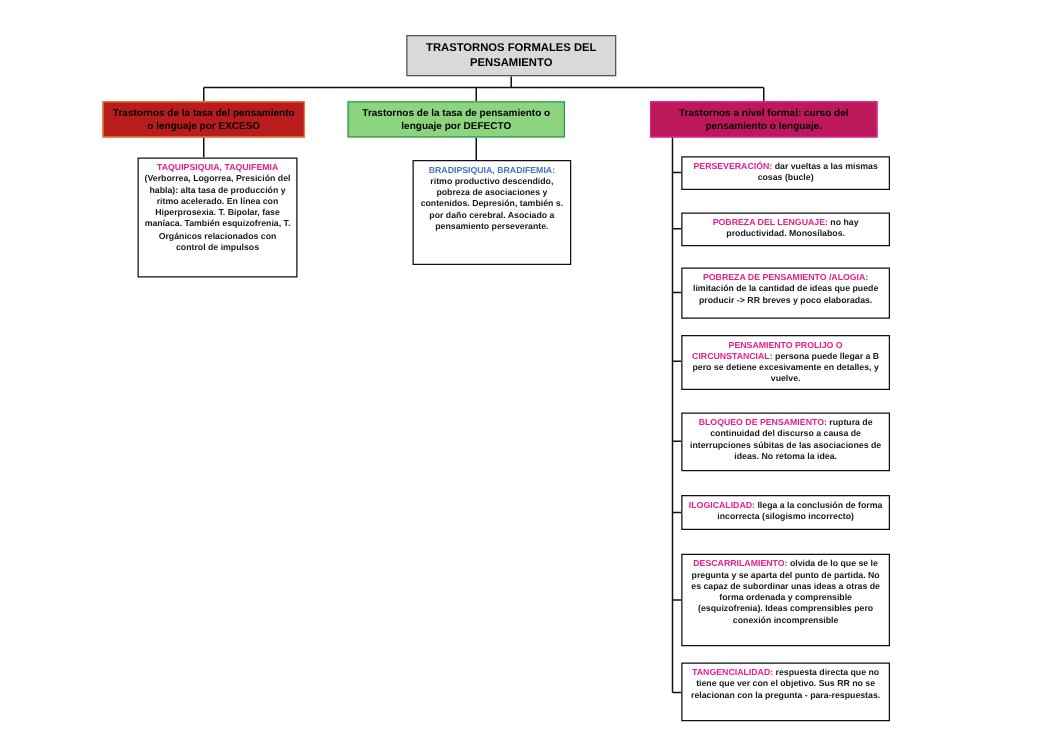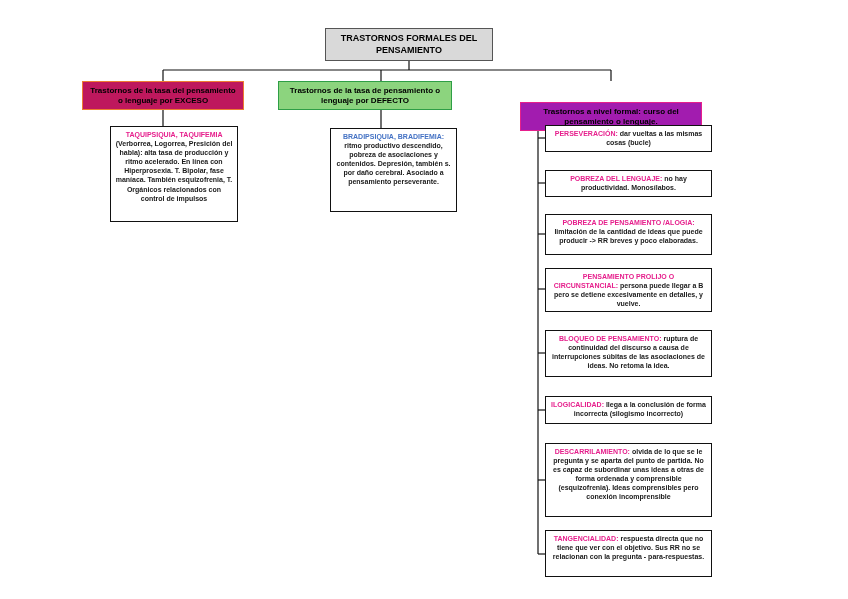--- a/index.html
+++ b/index.html
@@ -42,33 +42,32 @@
   .branch {
     top: 81px; height: 29px;
     font-size: 8px;
     font-weight: bold;
     color: #000000;
     line-height: 1.25;
     padding: 2px 5px;
   }
   .branch-exceso {
     left: 82px; width: 162px;
-    background: #be185d;
+    background: #b91c1c;
     border: 1.6px solid #ed7d31;
   }
   .branch-defecto {
     left: 278px; width: 174px;
     background: #8cd47e;
     border: 1.6px solid #2e9e46;
   }
   .branch-formal {
     left: 520px; width: 182px;
-    background: #a21caf;
+    background: #be185d;
     border: 1.6px solid #e61f8c;
-    margin-top: 21px;
   }
   .leaf {
     background: #ffffff;
     border: 1.4px solid #111111;
     font-size: 7px;
     font-weight: bold;
     color: #1a1a1a;
     line-height: 1.3;
     padding: 3px 4px;
     display: block;

